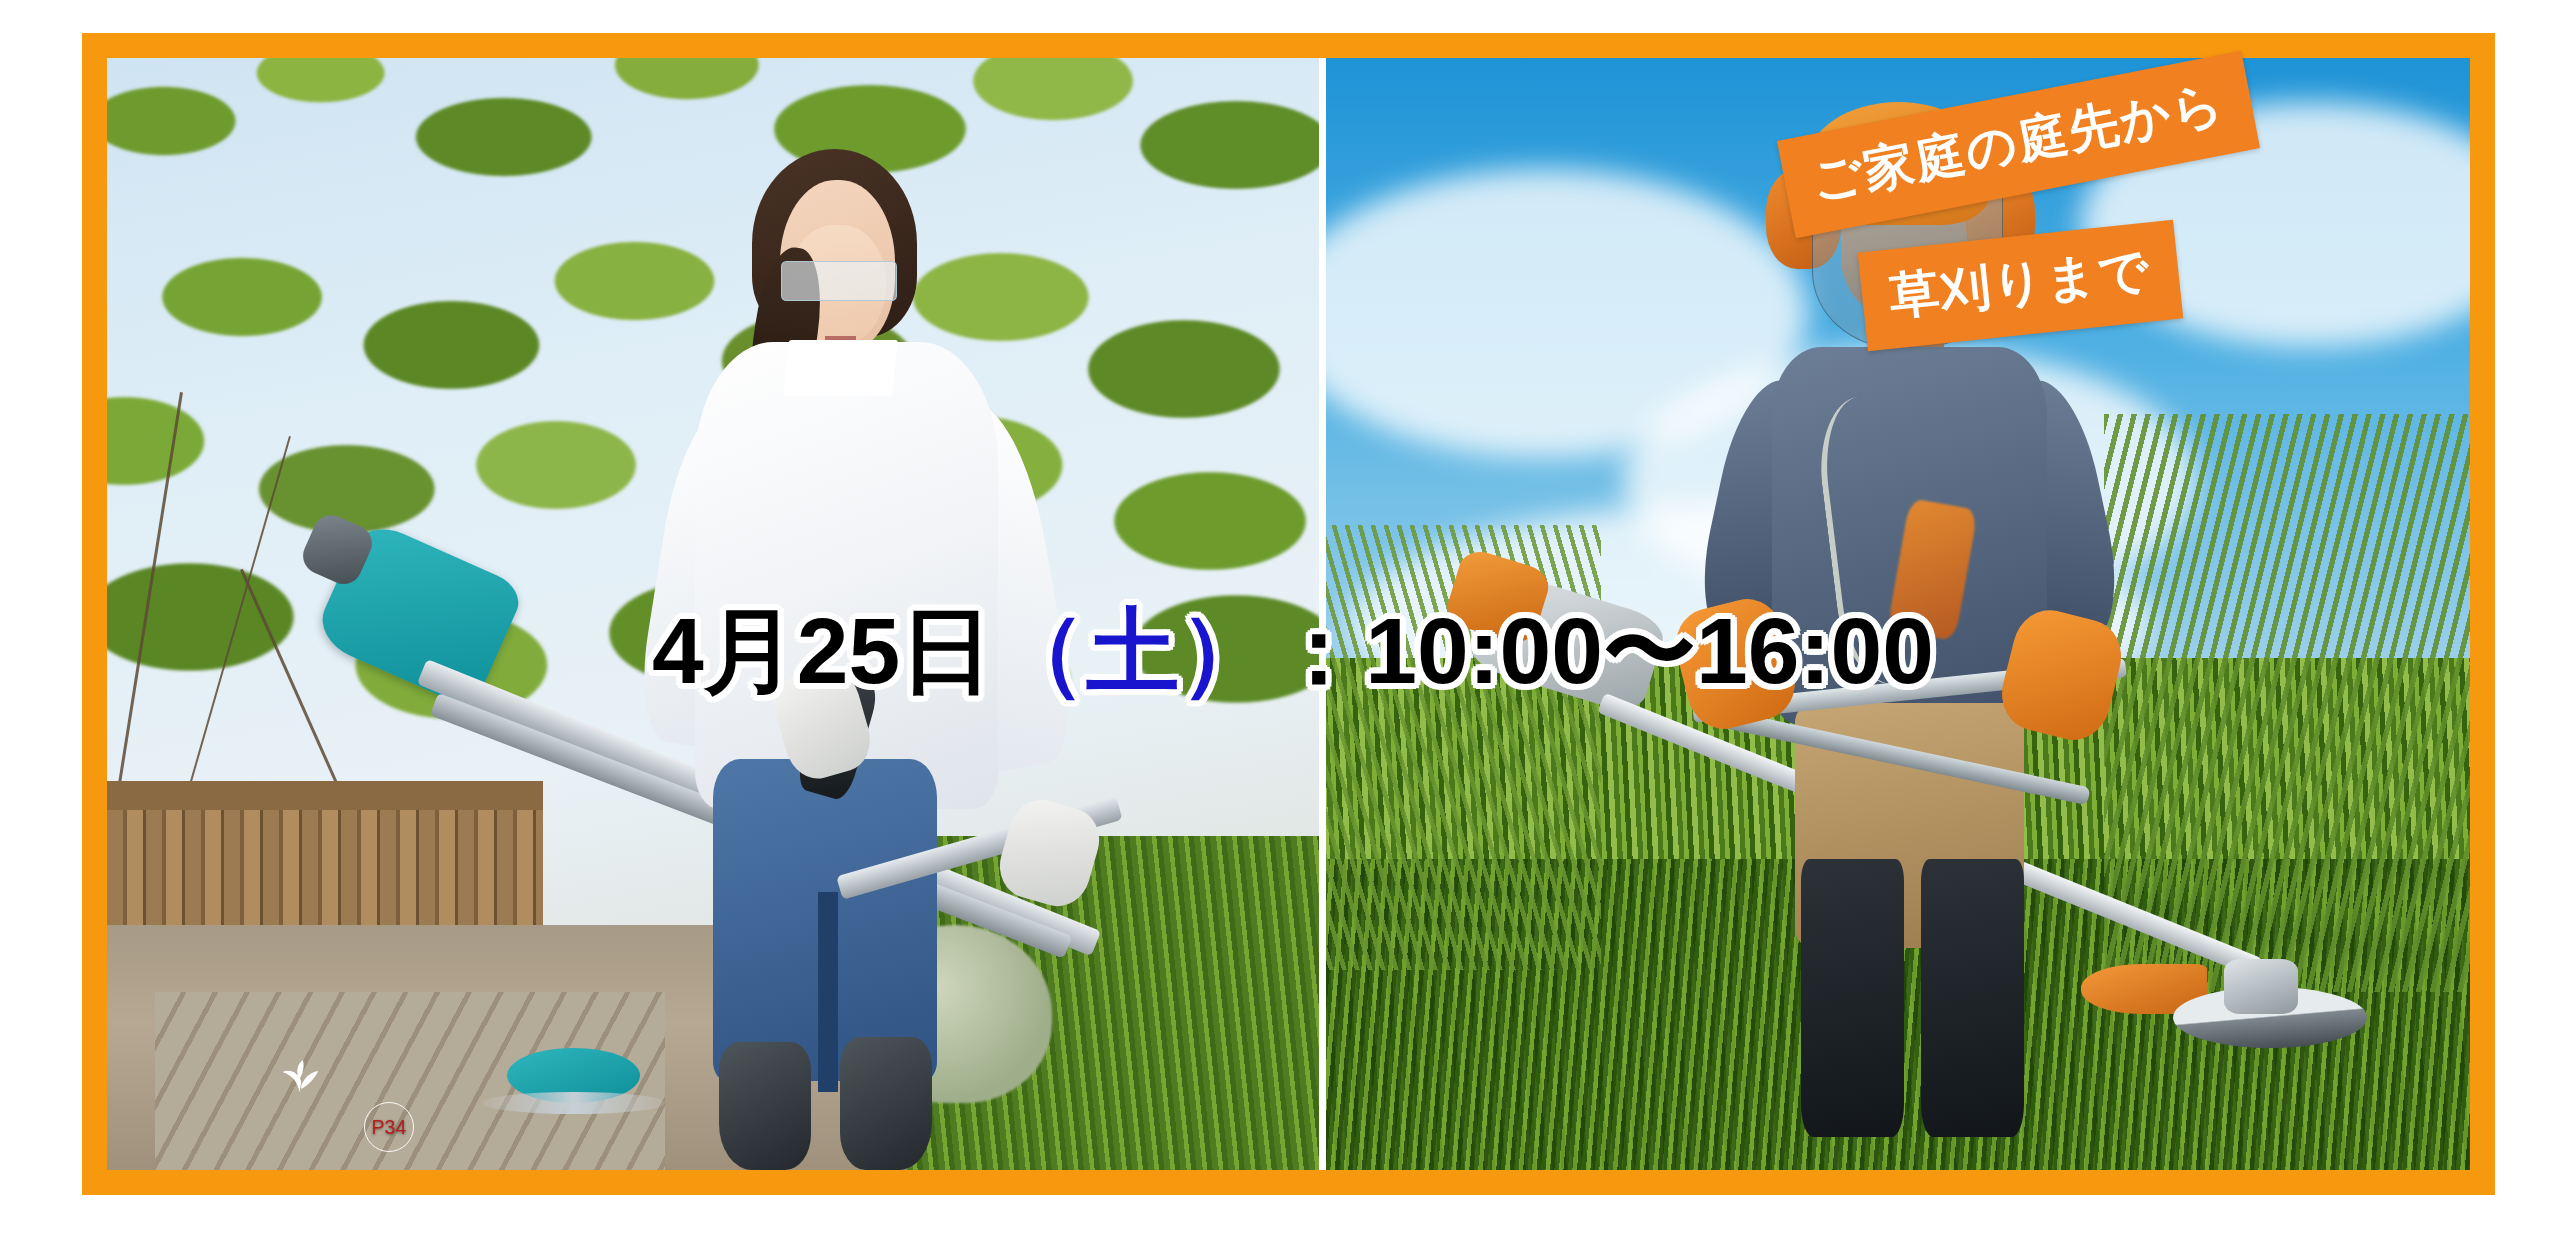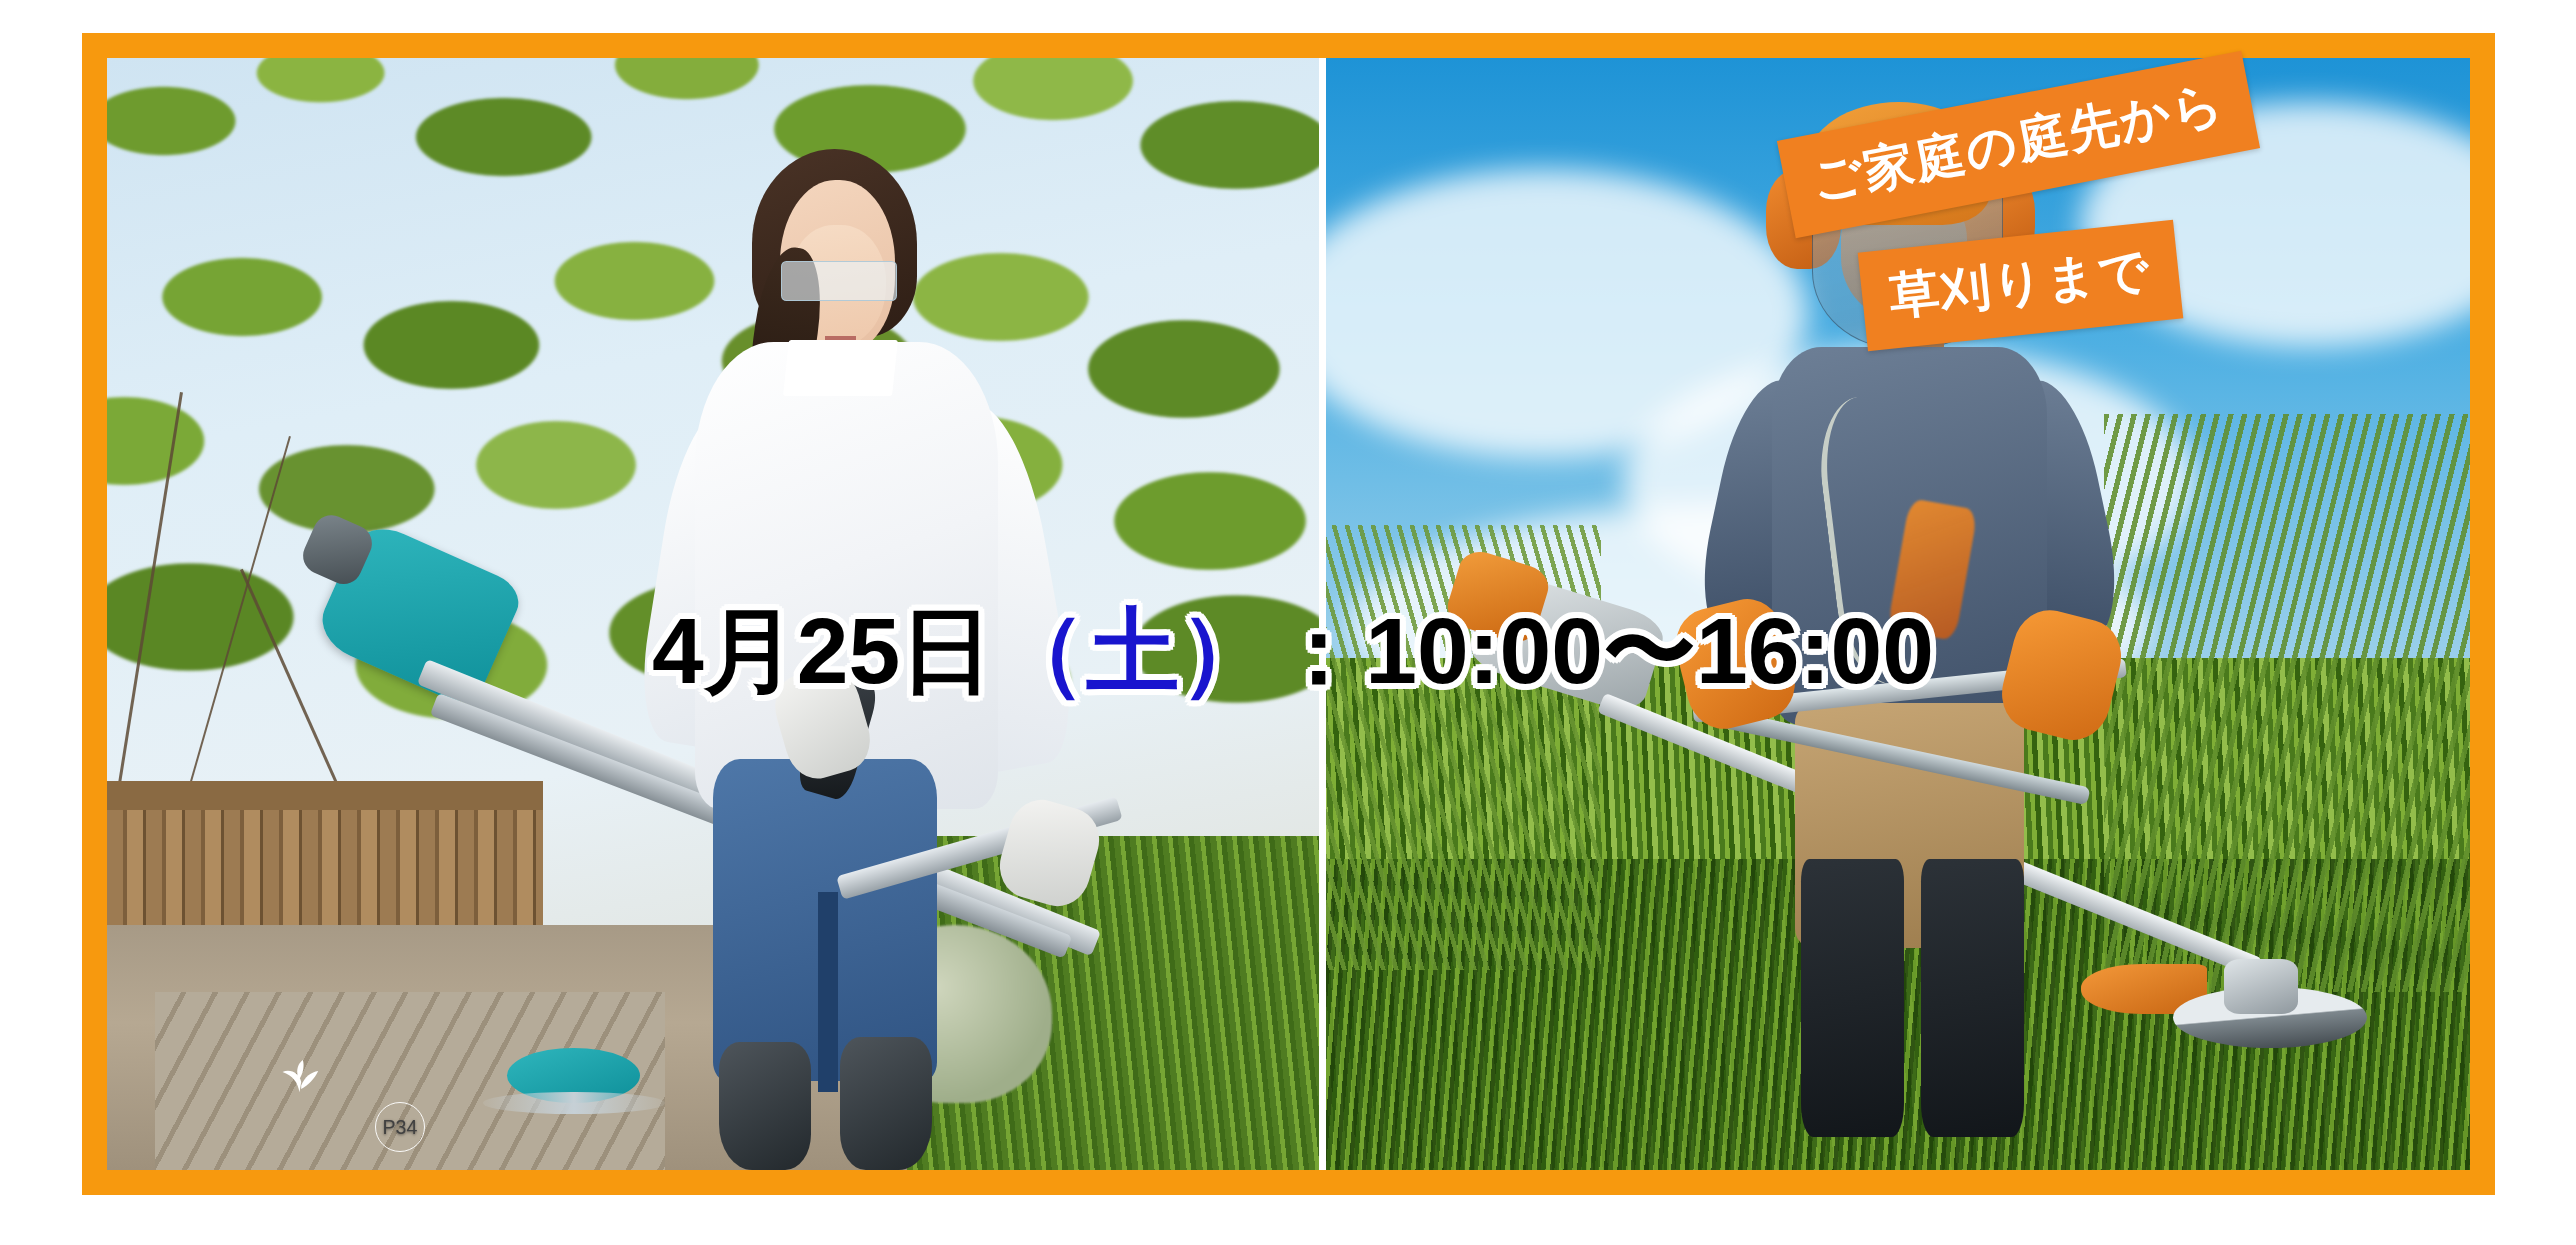--- a/index.html
+++ b/index.html
@@ -107,22 +107,22 @@
   .mk-head{position:absolute;left:33%;bottom:6%;width:11%;height:5%;border-radius:50%;
      background:linear-gradient(160deg,#2fb6bd,#0e8f99);}
   .mk-blade{position:absolute;left:31%;bottom:5%;width:15%;height:2%;border-radius:50%;
      background:linear-gradient(90deg,rgba(220,230,235,.1),#c6d0d6,rgba(220,230,235,.1));}
 
   
   .mk-cap-text{position:absolute;left:2%;bottom:2.5%;color:#ffffff;font-size:24px;line-height:1.45;
      text-shadow:0 0.9px 2.7px rgba(0,0,0,.55);white-space:nowrap;}
   .mk-leaf{position:absolute;left:14.2%;bottom:6.8%;width:41px;height:34px;}
   .mk-p34{position:absolute;left:21.2%;bottom:1.6%;width:48px;height:48px;border-radius:50%;
-     border:1.8px solid rgba(255,255,255,.92);color:#404040;font-size:19.6px;display:flex;align-items:center;
-     justify-content:center;text-shadow:0 0.9px 2.7px rgba(0,0,0,.5);margin-left:11px;}
+     border:1.8px solid rgba(255,255,255,.92);color:#b91c1c;font-size:19.6px;display:flex;align-items:center;
+     justify-content:center;text-shadow:0 0.9px 2.7px rgba(0,0,0,.5);}
 
   
   .rp-sky{position:absolute;inset:0;background:linear-gradient(180deg,#1e93d6 0%,#4fb0e3 26%,#8fcbe9 50%,#c6dff0 70%,#dfe9ef 84%,#c9d5cf 100%);}
   .rp-cloud{position:absolute;border-radius:50%;background:rgba(255,255,255,.78);filter:blur(14.2px);}
   .rp-cloud.c1{left:-4%;top:10%;width:46%;height:26%;}
   .rp-cloud.c2{left:26%;top:26%;width:50%;height:24%;}
   .rp-cloud.c3{right:-6%;top:4%;width:40%;height:22%;}
   .rp-cloud.c4{left:2%;top:40%;width:70%;height:22%;}
   .rp-grass{position:absolute;left:0;bottom:0;width:100%;height:46%;
      background:

